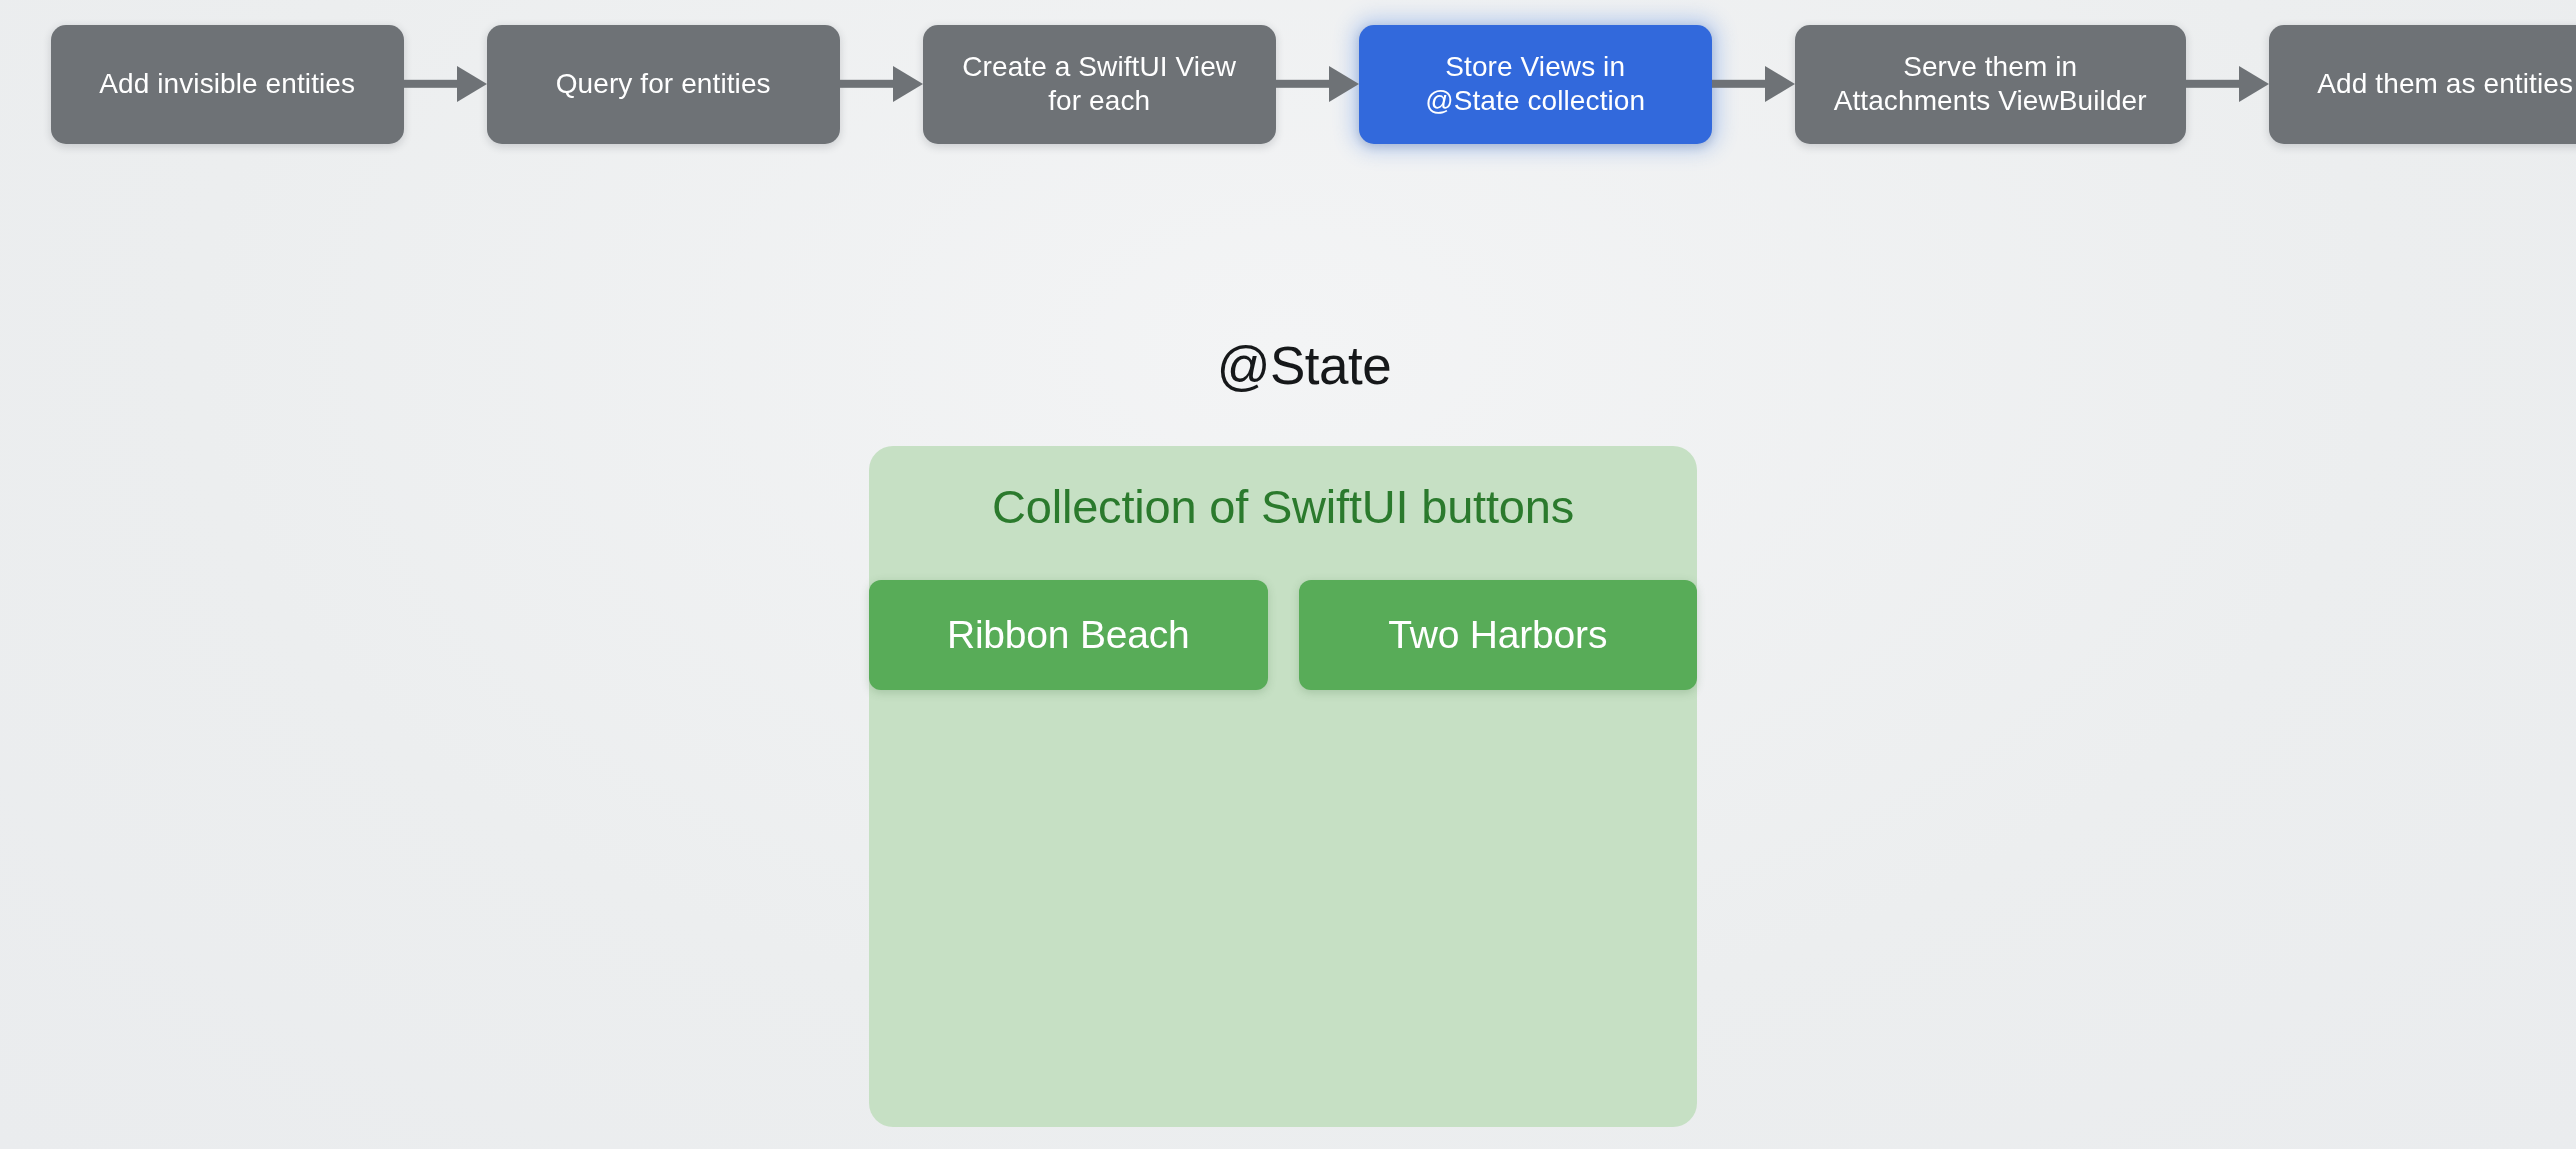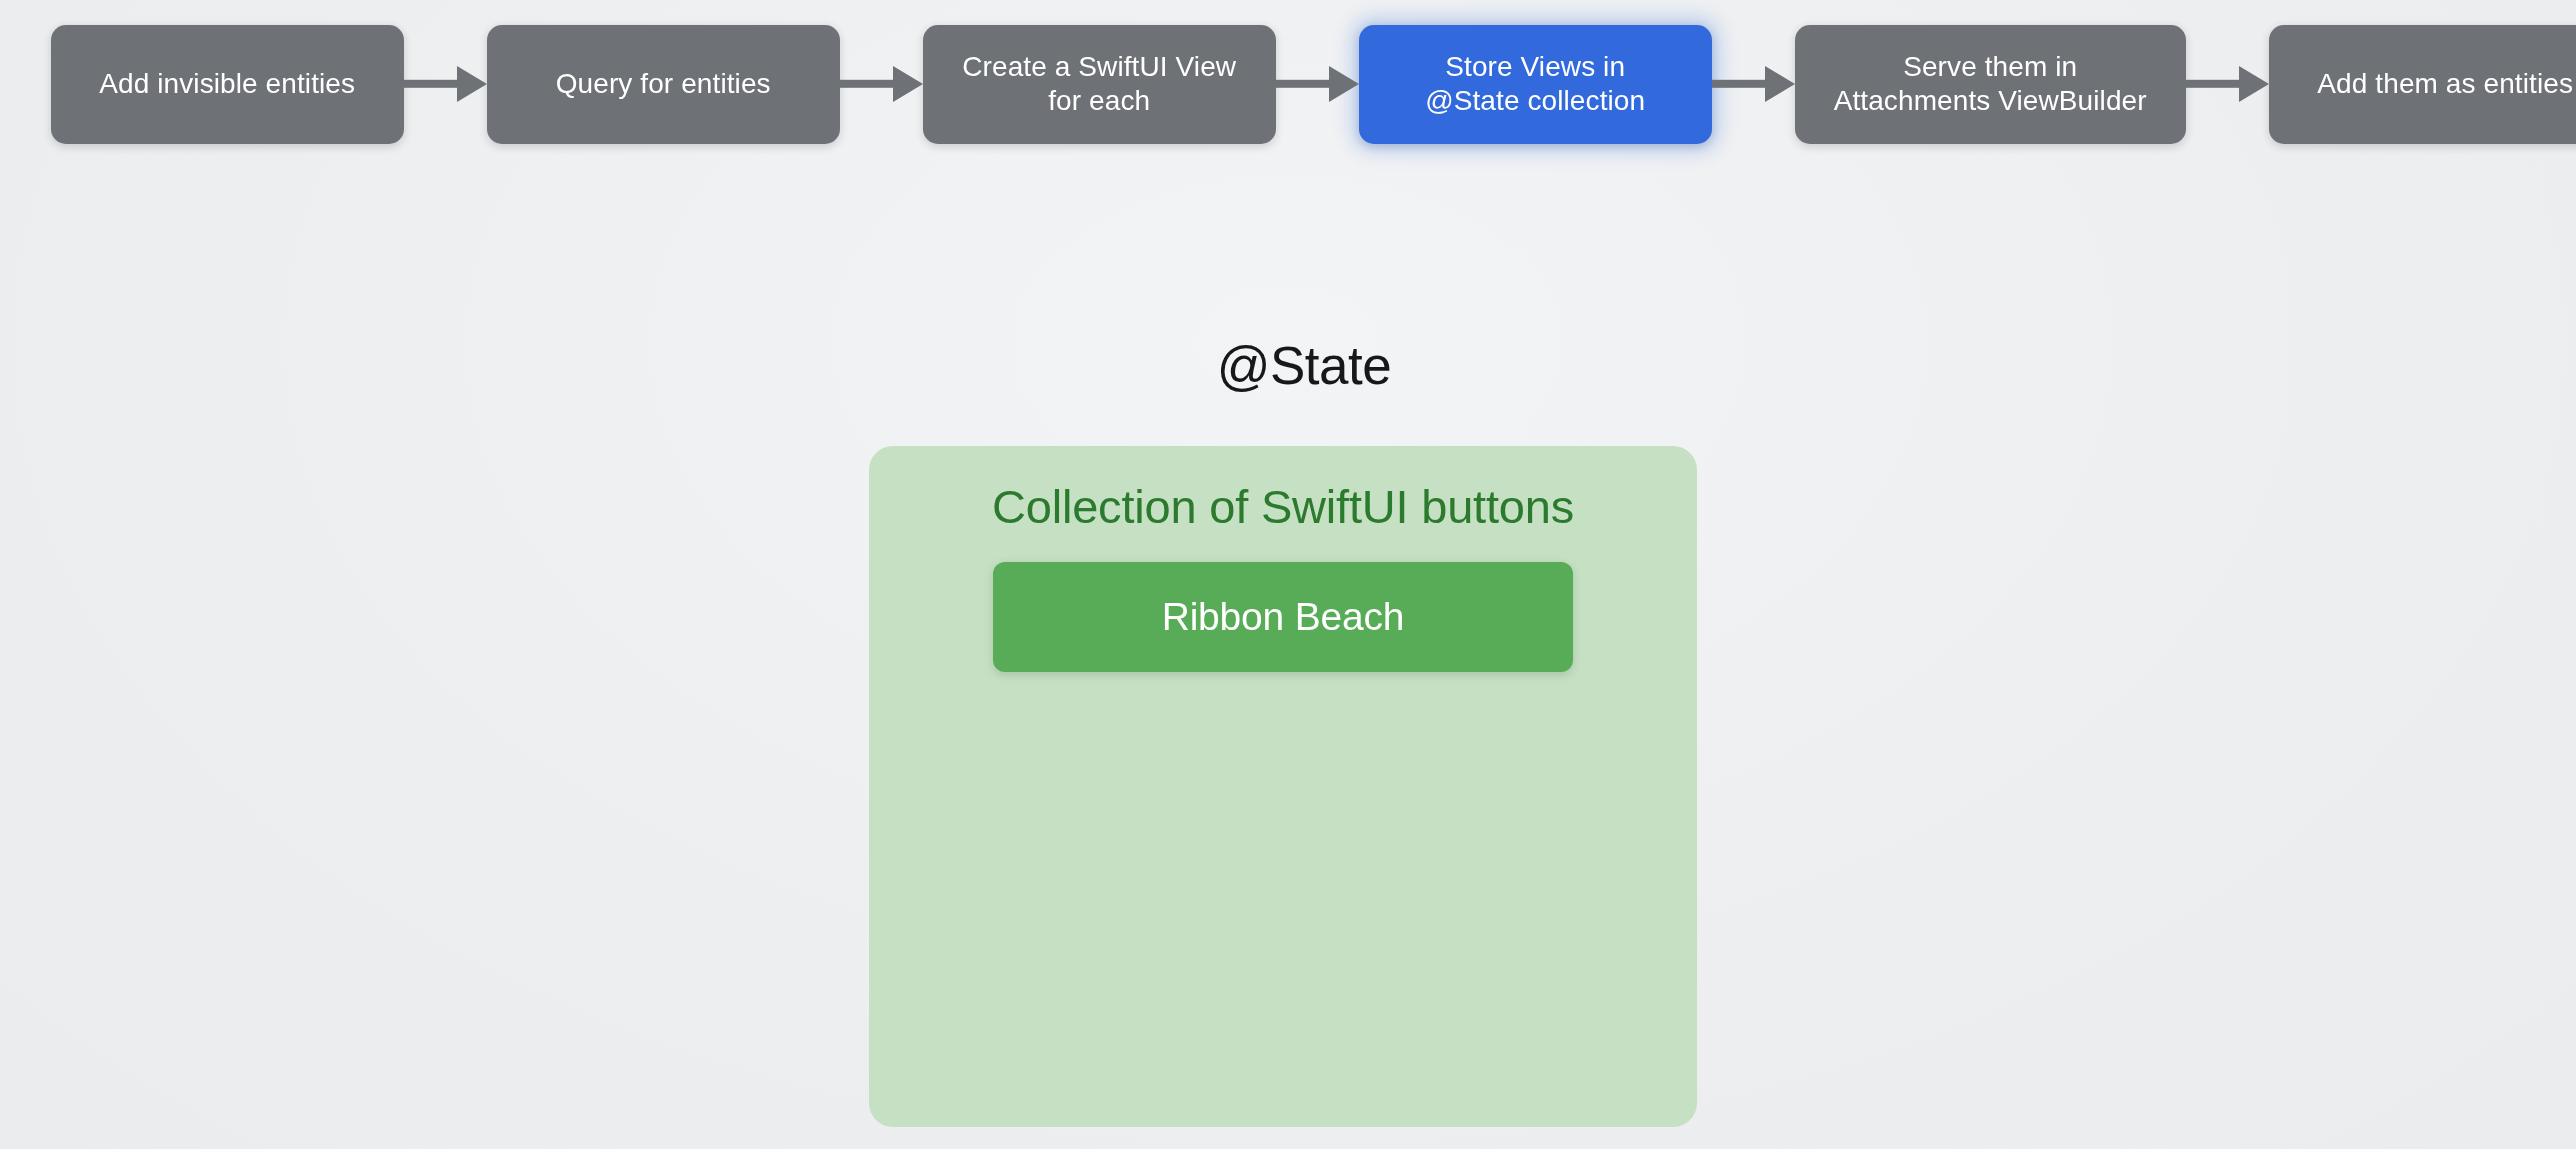--- a/index.html
+++ b/index.html
@@ -121,23 +121,23 @@
     box-sizing: border-box;
     padding-top: 33px;
   }
   .panel-title {
     text-align: center;
     color: #2b7a2d;
     font-size: 47px;
     letter-spacing: -0.2px;
   }
   .btn-list {
-    margin-top: 28px;
-    display: flex;
-    flex-direction: column;
+    margin-top: 46px;
+    display: flex;
+    flex-direction: row;
     align-items: center;
     gap: 31px;
   }
   .sw-button {
     width: 580px;
     height: 110px;
     background: #58ac58;
     border-radius: 12px;
     display: flex;
     align-items: center;
@@ -214,17 +214,18 @@
     <div class="spacer-right"></div>
   </div>
 
   <div class="state-title">@State</div>
 
   <div class="panel">
     <div class="panel-title">Collection of SwiftUI buttons</div>
 
     <div class="btn-list">
       <button class="sw-button">Ribbon Beach</button>
+      <button class="sw-button">Two Harbors</button>
     </div>
   </div>
 
 </div>
 
 
 </body></html>

